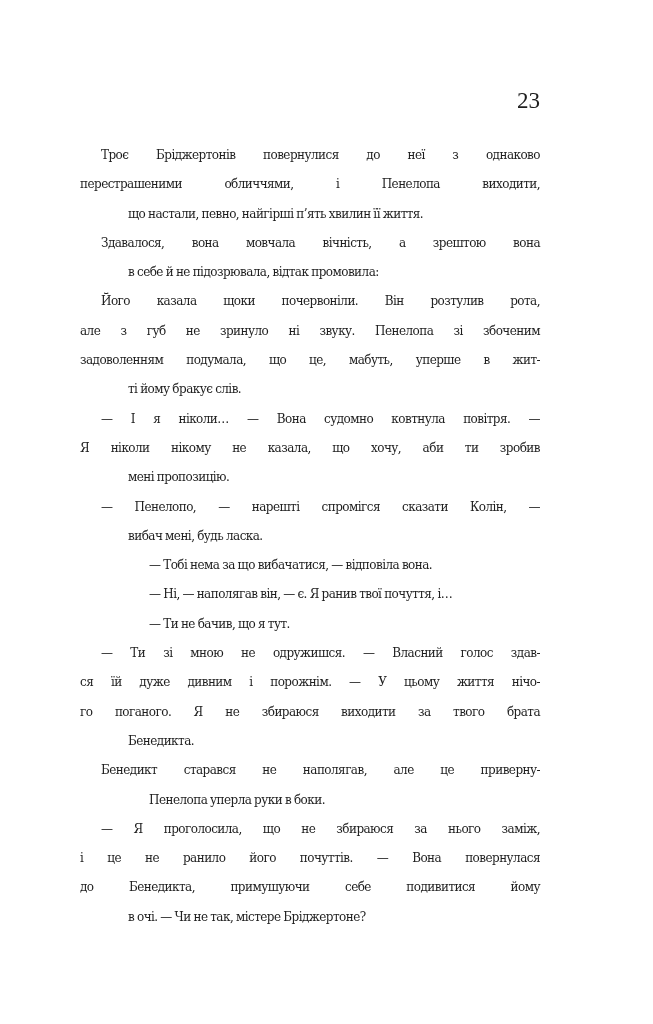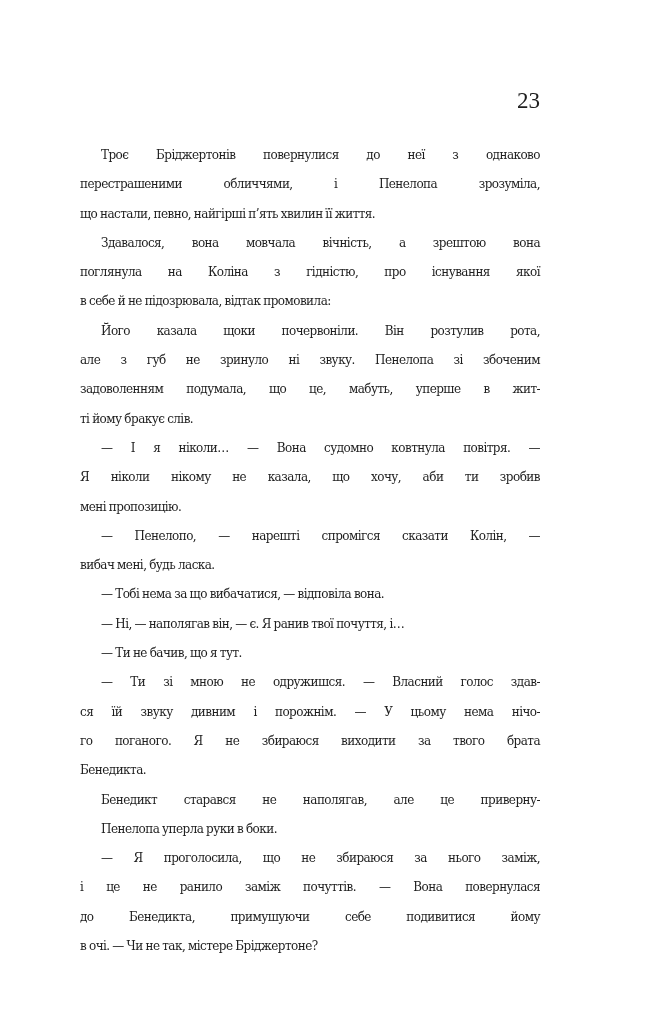--- a/index.html
+++ b/index.html
@@ -5,49 +5,48 @@
   html, body { margin: 0; padding: 0; background: #ffffff; }
   body { width: 653px; height: 1024px; position: relative; overflow: hidden;
          font-family: "DejaVu Serif", "Liberation Serif", serif; color: #1e1e1e; }
   .page-number { position: absolute; top: 90px; right: 113px; font-size: 23px;
                  line-height: 22px; font-family: "Liberation Serif", "DejaVu Serif", serif; }
   .text-block { position: absolute; left: 80px; top: 141px; width: 460px; }
   .line { display: block; height: 29.3px; line-height: 29.3px; font-size: 12px;
           white-space: nowrap; text-align: justify; text-align-last: justify;
           letter-spacing: -0.55px; word-spacing: -0.5px; }
   .line.indent { padding-left: 21px; }
-  .line.last { text-align-last: left; }
+  .line.last { text-align-last: left; margin-left: 48px; }
 </style>
 </head>
 <body>
 
 <div class="page-number">23</div>
 
 <div class="text-block" id="text-block">
     <span class="line indent">Троє Бріджертонів повернулися до неї з однаково</span>
-    <span class="line">перестрашеними обличчями, і Пенелопа зрозуміла,</span>
+    <span class="line">перестрашеними обличчями, і Пенелопа виходити,</span>
     <span class="line last">що настали, певно, найгірші п’ять хвилин її життя.</span>
     <span class="line indent">Здавалося, вона мовчала вічність, а зрештою вона</span>
-    <span class="line">поглянула на Коліна з гідністю, про існування якої</span>
     <span class="line last">в себе й не підозрювала, відтак промовила:</span>
     <span class="line indent">Його казала щоки почервоніли. Він розтулив рота,</span>
     <span class="line">але з губ не зринуло ні звуку. Пенелопа зі збоченим</span>
     <span class="line">задоволенням подумала, що це, мабуть, уперше в жит-</span>
     <span class="line last">ті йому бракує слів.</span>
     <span class="line indent">— І я ніколи… — Вона судомно ковтнула повітря. —</span>
     <span class="line">Я ніколи нікому не казала, що хочу, аби ти зробив</span>
     <span class="line last">мені пропозицію.</span>
     <span class="line indent">— Пенелопо, — нарешті спромігся сказати Колін, —</span>
     <span class="line last">вибач мені, будь ласка.</span>
     <span class="line indent last">— Тобі нема за що вибачатися, — відповіла вона.</span>
     <span class="line indent last">— Ні, — наполягав він, — є. Я ранив твої почуття, і…</span>
     <span class="line indent last">— Ти не бачив, що я тут.</span>
     <span class="line indent">— Ти зі мною не одружишся. — Власний голос здав-</span>
-    <span class="line">ся їй звуку дивним і порожнім. — У цьому нема нічо-</span>
+    <span class="line">ся їй дуже дивним і порожнім. — У цьому життя нічо-</span>
     <span class="line">го поганого. Я не збираюся виходити за твого брата</span>
     <span class="line last">Бенедикта.</span>
     <span class="line indent">Бенедикт старався не наполягав, але це приверну-</span>
     <span class="line indent last">Пенелопа уперла руки в боки.</span>
     <span class="line indent">— Я проголосила, що не збираюся за нього заміж,</span>
-    <span class="line">і це не ранило заміж почуттів. — Вона повернулася</span>
+    <span class="line">і це не ранило його почуттів. — Вона повернулася</span>
     <span class="line">до Бенедикта, примушуючи себе подивитися йому</span>
     <span class="line last">в очі. — Чи не так, містере Бріджертоне?</span>
   </div>
 
 </body></html>

